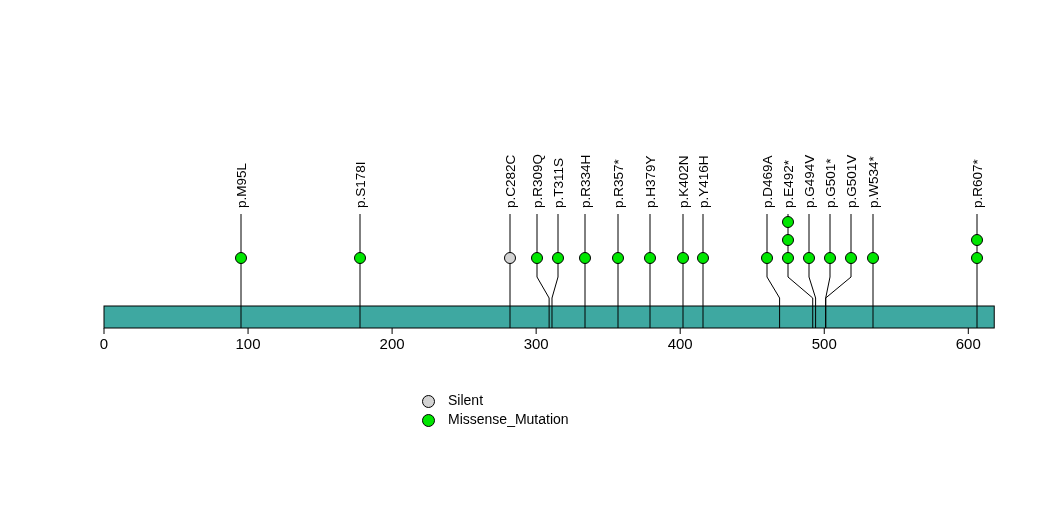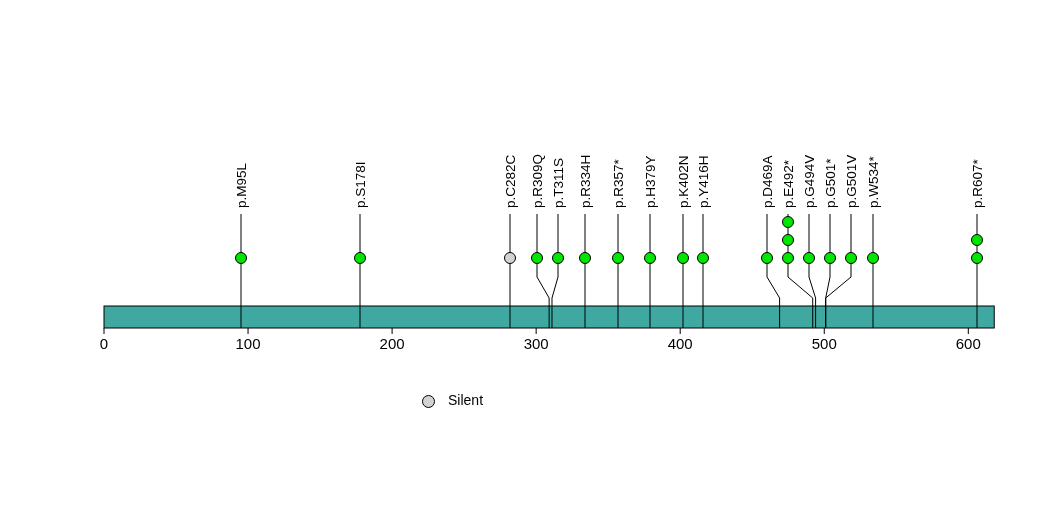--- a/index.html
+++ b/index.html
@@ -85,14 +85,18 @@
       <circle cx="977" cy="258" r="5.5" fill="#00E600" stroke="#000000" stroke-width="1"></circle>
       <circle cx="977" cy="240" r="5.5" fill="#00E600" stroke="#000000" stroke-width="1"></circle>
       <text transform="translate(977, 208) rotate(-90)" text-anchor="start" dominant-baseline="central" font-size="13.5px" fill="#000">p.R607*</text>
     </svg>
 
   <div class="legend">
     <div class="legend-row">
       <span class="legend-dot" id="dot-0" style="background: rgb(211, 211, 211);"></span>
       <span class="legend-label">Silent</span>
     </div>
+    <div class="legend-row">
+      <span class="legend-dot" id="dot-2" style="background: rgb(0, 230, 0);"></span>
+      <span class="legend-label">Missense_Mutation</span>
+    </div>
   </div>
 </div>
 
 </body></html>

